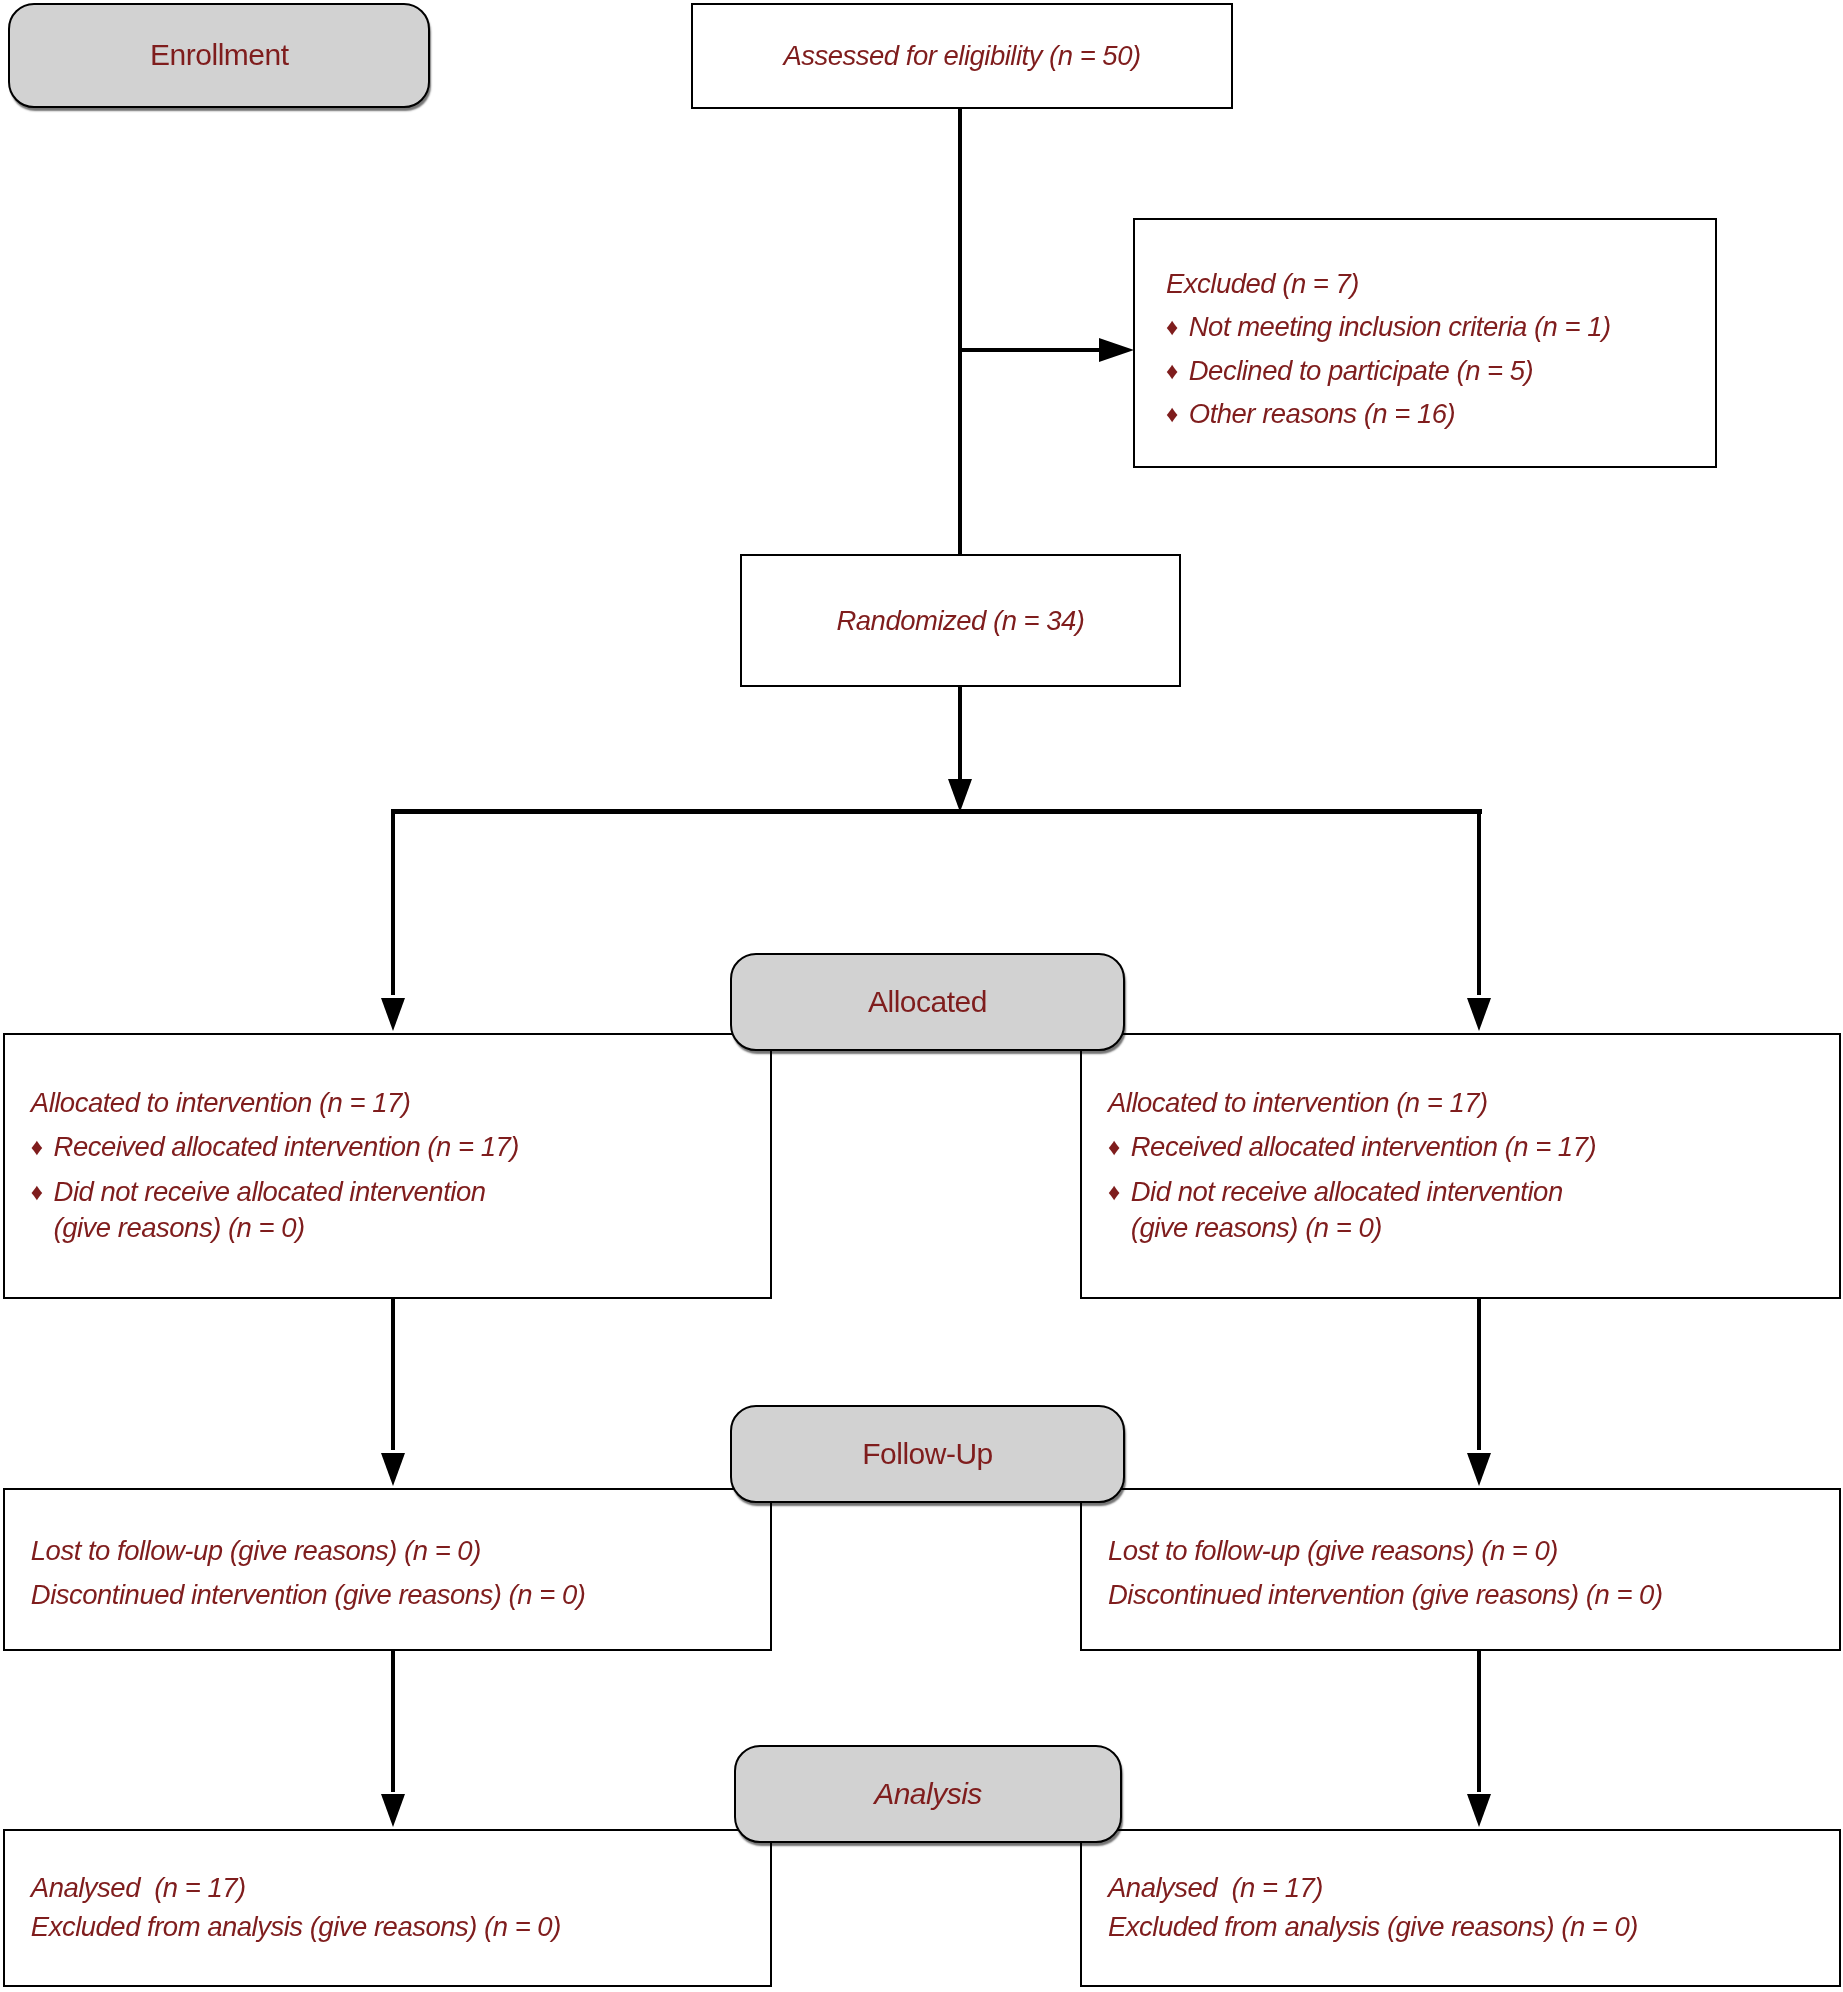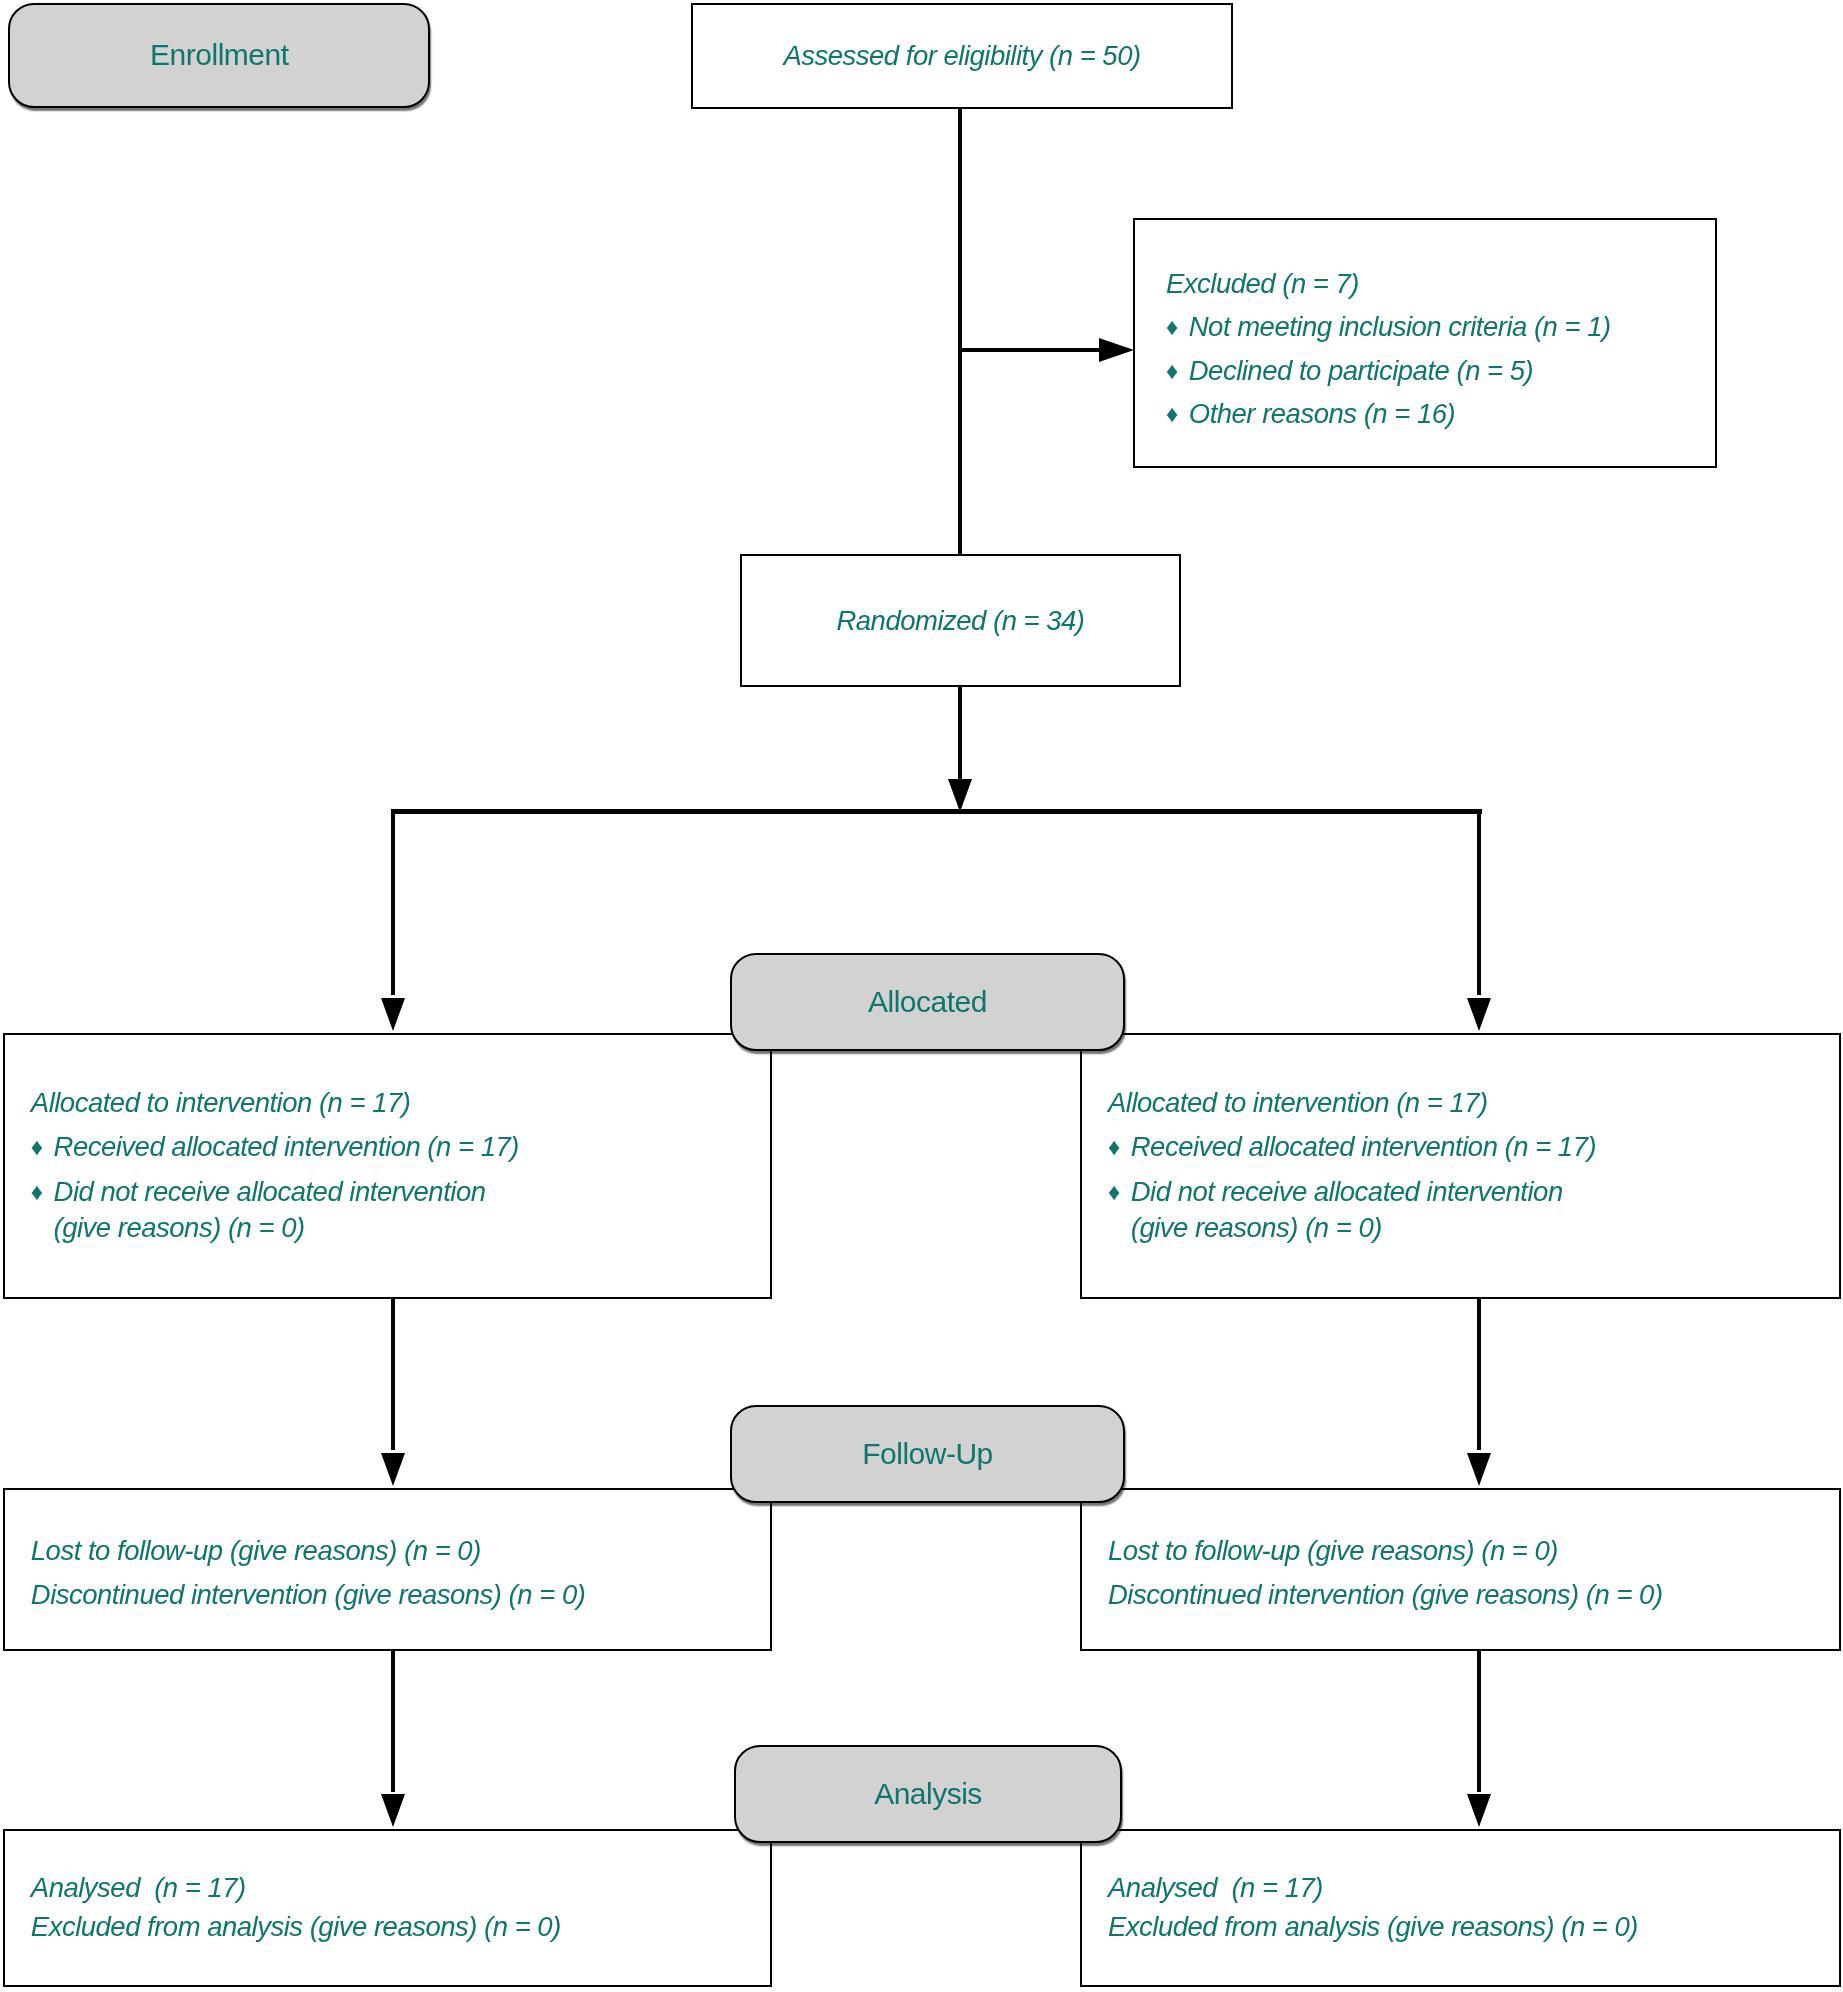--- a/index.html
+++ b/index.html
@@ -7,21 +7,21 @@
     padding: 0;
     background: #ffffff;
   }
   .canvas {
     position: relative;
     width: 1844px;
     height: 1993px;
     background: #ffffff;
     overflow: hidden;
     font-family: "Liberation Sans", "DejaVu Sans", sans-serif;
-    color: #0f766e;
+    color: #7f1d1d;
   }
 
   
   .vline, .hline {
     position: absolute;
     background: #000000;
     z-index: 1;
   }
   .vline { width: 3.7px; }
   .hline { height: 3.7px; }
@@ -214,18 +214,18 @@
     </div>
   </div>
 
   <div class="box" style="left:1080px; top:1829px; width:761px; height:158px;">
     <div class="an-content">
       <span class="flow-text">Analysed  (n = 17)</span>
       <span class="flow-text">Excluded from analysis (give reasons) (n = 0)</span>
     </div>
   </div>
 
-  <div class="pill" style="left:734px; top:1745px; width:388px; height:98px;">
+  <div class="pill" style="left:734px; top:1745px; width:388px; height:98px;font-style:italic;">
     <span>Analysis</span>
   </div>
 
 </div>
 
 
 </body></html>

